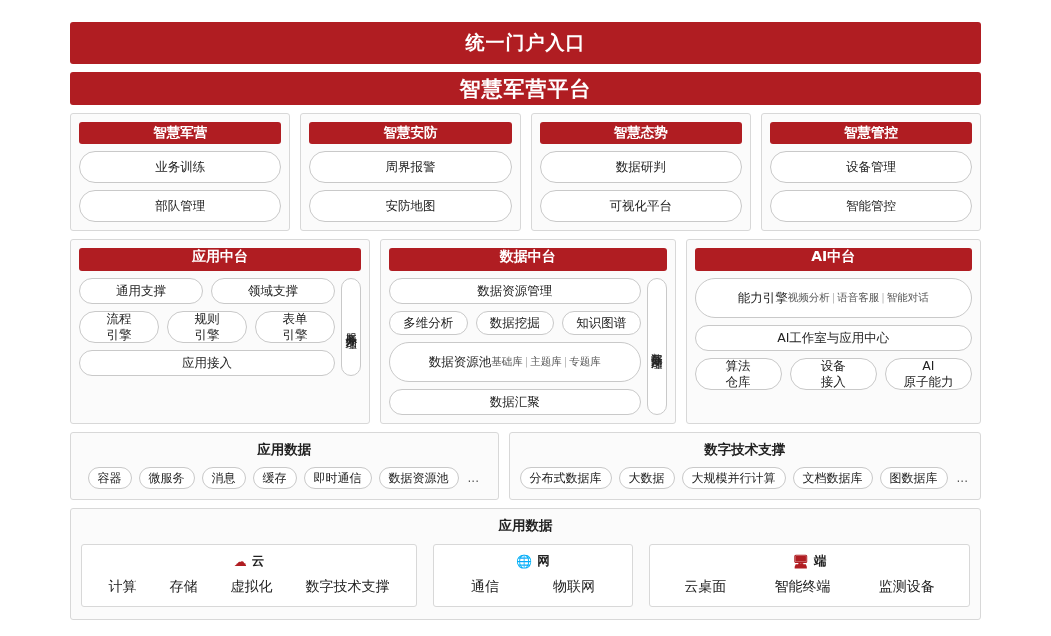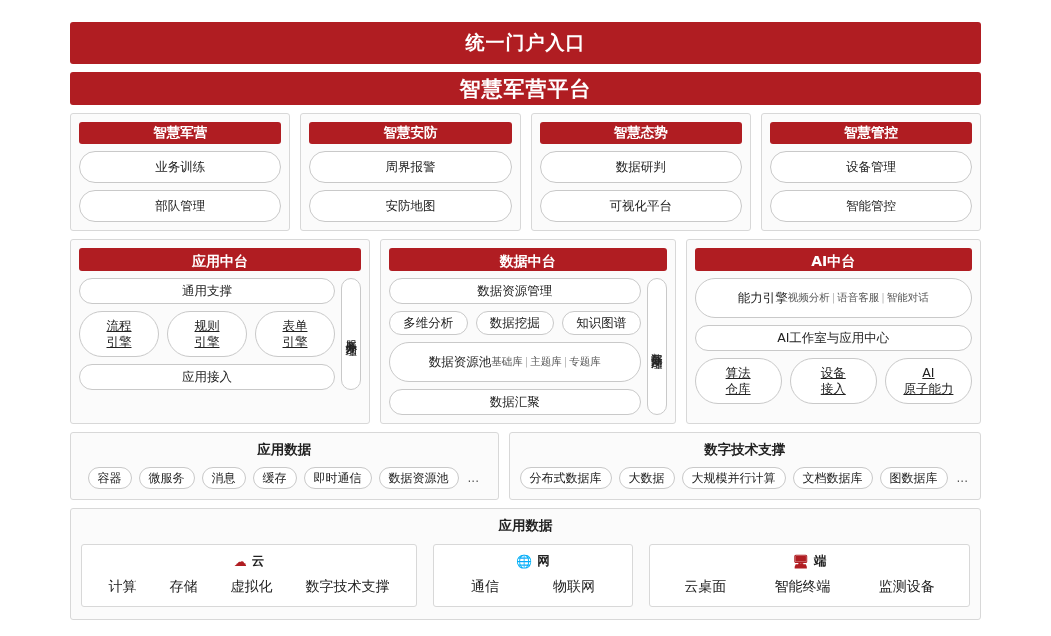--- a/index.html
+++ b/index.html
@@ -101,21 +101,21 @@
   .plat-card.data { flex: 1; }
   .plat-card.ai { flex: 1; }
   .plat-head {
     background: #b01d22;
     color: #fff;
     font-weight: bold;
     font-size: 14px;
     height: 23px;
     border-radius: 3px;
     display: flex;
-    align-items: flex-end;
+    align-items: flex-start;
     justify-content: center;
   }
   .plat-body {
     display: flex;
     gap: 6px;
     align-items: stretch;
   }
   .plat-main {
     flex: 1;
     display: flex;
@@ -142,23 +142,22 @@
     display: flex;
     gap: 8px;
   }
   .pill-row > .pill { flex: 1; }
   .pill-h24 { height: 24px; }
   .pill-h26 { height: 26px; }
 
   .engine-pill {
     flex-direction: column;
     line-height: 1.25;
-    height: 46px;
+    height: 32px;
     font-size: 12.5px;
-    text-decoration: underline;
   }
   .two-line-pill {
     flex-direction: row;
     line-height: 1.3;
     height: 40px;
   }
   .sub-line {
     font-size: 10.5px;
     color: #555;
   }
@@ -311,20 +310,21 @@
   <div class="row-platforms">
 
     <div class="panel plat-card app">
       <div class="plat-head">
         <span>应用中台</span>
       </div>
       <div class="plat-body">
         <div class="plat-main">
           <div class="pill-row">
             <div class="pill pill-h26">通用支撑</div>
+            <div class="pill pill-h26">领域支撑</div>
           </div>
           <div class="pill-row">
             <div class="pill engine-pill">
               <span>流程</span>
               <span>引擎</span>
             </div>
             <div class="pill engine-pill">
               <span>规则</span>
               <span>引擎</span>
             </div>

